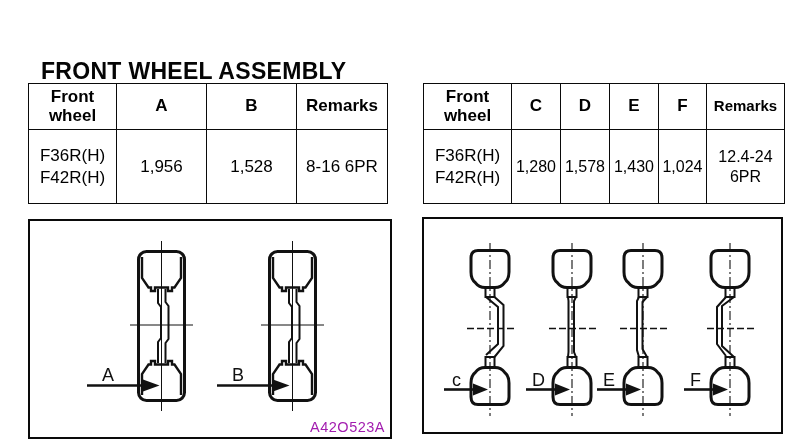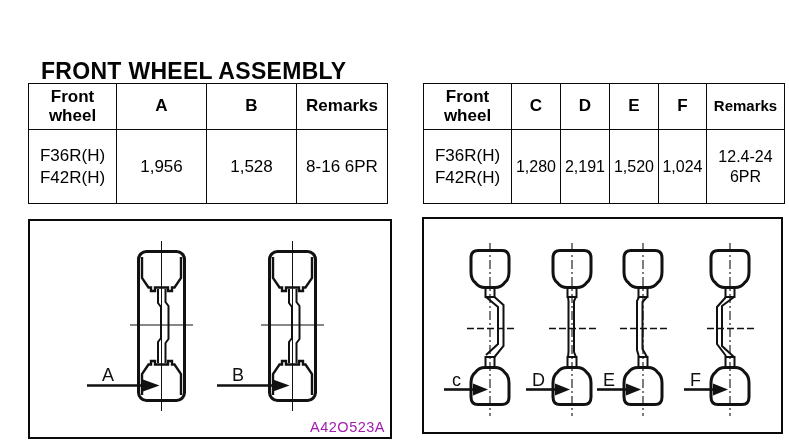--- a/index.html
+++ b/index.html
@@ -148,22 +148,22 @@
       <th>E</th>
       <th>F</th>
       <th style="font-size:15px">Remarks</th>
     </tr>
     <tr class="datarow">
       <td class="modelcell">
         <div class="model-line">F36R(H)</div>
         <div class="model-line">F42R(H)</div>
       </td>
       <td>1,280</td>
-      <td>2,191</td>
-      <td>1,520</td>
+      <td>1,578</td>
+      <td>1,430</td>
       <td>1,024</td>
       <td>12.4-24 6PR</td>
     </tr>
   </tbody>
     </table>
 
   <div class="diagram-box" id="rear-diagram">
     <svg width="357" height="213" viewBox="0 0 357 213">
       <defs>
         <path id="rtire" d="M-12,1.5 H12 Q19,1.5 19,9 V23 Q19,30.5 14.5,33.8 Q11,38.5 5,38.5 H-5 Q-11,38.5 -14.5,33.8 Q-19,30.5 -19,23 V9 Q-19,1.5 -12,1.5 Z" stroke="#111" stroke-width="3" fill="none"></path>

